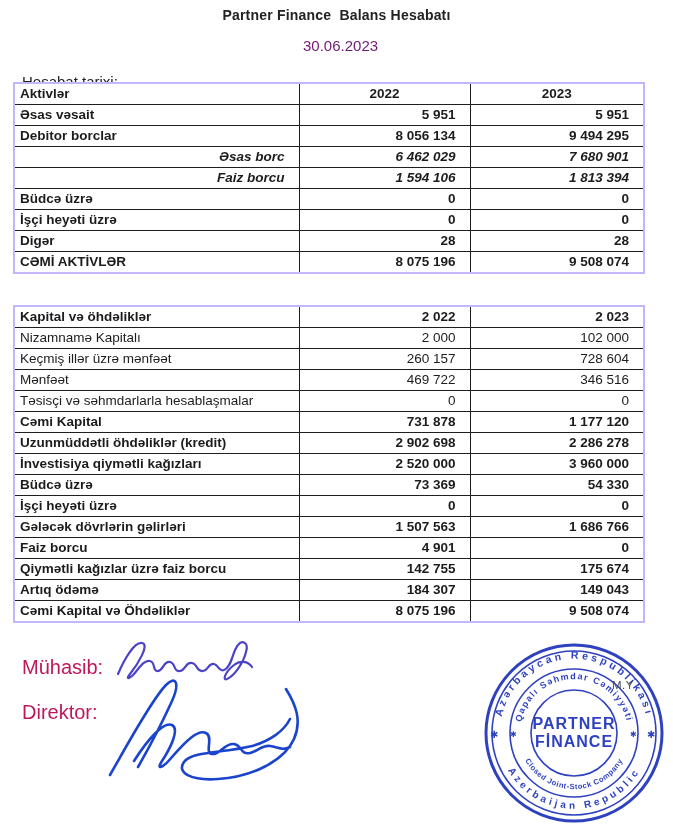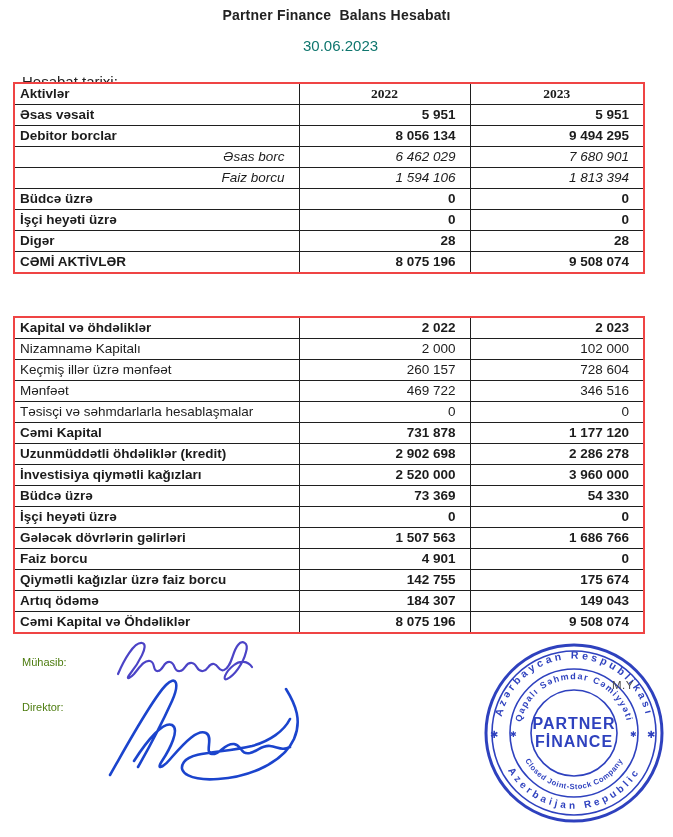--- a/index.html
+++ b/index.html
@@ -2,39 +2,39 @@
 <html><head>
 <meta charset="utf-8">
 <style>
   html,body{margin:0;padding:0;background:#ffffff;}
   body{width:673px;height:837px;font-family:"Liberation Sans","DejaVu Sans",sans-serif;color:#1c1c1c;}
   #doc{position:relative;width:673px;height:837px;overflow:hidden;background:#fff;}
 
   .title{position:absolute;top:7px;left:0;width:673px;text-align:center;font-size:14px;
          font-weight:600;letter-spacing:.2px;white-space:pre;color:#222;}
   .date-label{position:absolute;top:37px;left:22px;font-size:15px;color:#222;margin-top:36px;}
-  .date-value{position:absolute;top:37px;left:303px;font-size:15px;color:#0f766e;}
+  .date-value{position:absolute;top:37px;left:303px;font-size:15px;color:#701a75;}
 
   table{position:absolute;left:13px;width:630px;border-collapse:collapse;table-layout:fixed;
-        border:2px solid #ef4444;background:#fff;}
+        border:2px solid #c4b5fd;background:#fff;}
   #t1{top:82px;}
-  #t2{top:316px;}
+  #t2{top:305px;}
   col.c1{width:285px;} col.c2{width:171px;} col.c3{width:174px;}
   th,td{border:1.5px solid #1f1f1f;height:20px;font-size:13.5px;line-height:20px;
         padding:0;overflow:hidden;white-space:nowrap;}
   th.lbl,td.lbl{text-align:left;padding-left:5px;font-weight:bold;}
   td.num{text-align:right;padding-right:14px;font-weight:bold;}
   th.year{font-weight:bold;}
-  #t1 th.year{font-family:Liberation Serif, serif;}
+  #t1 th.year{}
   #t2 th.year{text-align:right;padding-right:14px;}
   tr.regular td{font-weight:normal;}
-  tr.italic td{font-style:italic;font-weight:normal;}
+  tr.italic td{font-style:italic;font-weight:bold;}
   tr.italic td.lbl{text-align:right;padding-right:14px;}
 
-  .sig-label{position:absolute;left:22px;font-size:11px;color:#4d7c0f;}
+  .sig-label{position:absolute;left:22px;font-size:20px;color:#be185d;}
   #accountant-label{top:656px;}
   #director-label{top:701px;}
   #sig-accountant{position:absolute;left:110px;top:630px;}
   #sig-director{position:absolute;left:100px;top:663px;}
   #stamp{position:absolute;left:479px;top:638px;opacity:.94;}
   #seal-mark{position:absolute;left:612px;top:679px;font-size:11.5px;letter-spacing:.5px;
              color:#4d4d4d;z-index:5;}
 </style>
 </head>
 <body>

